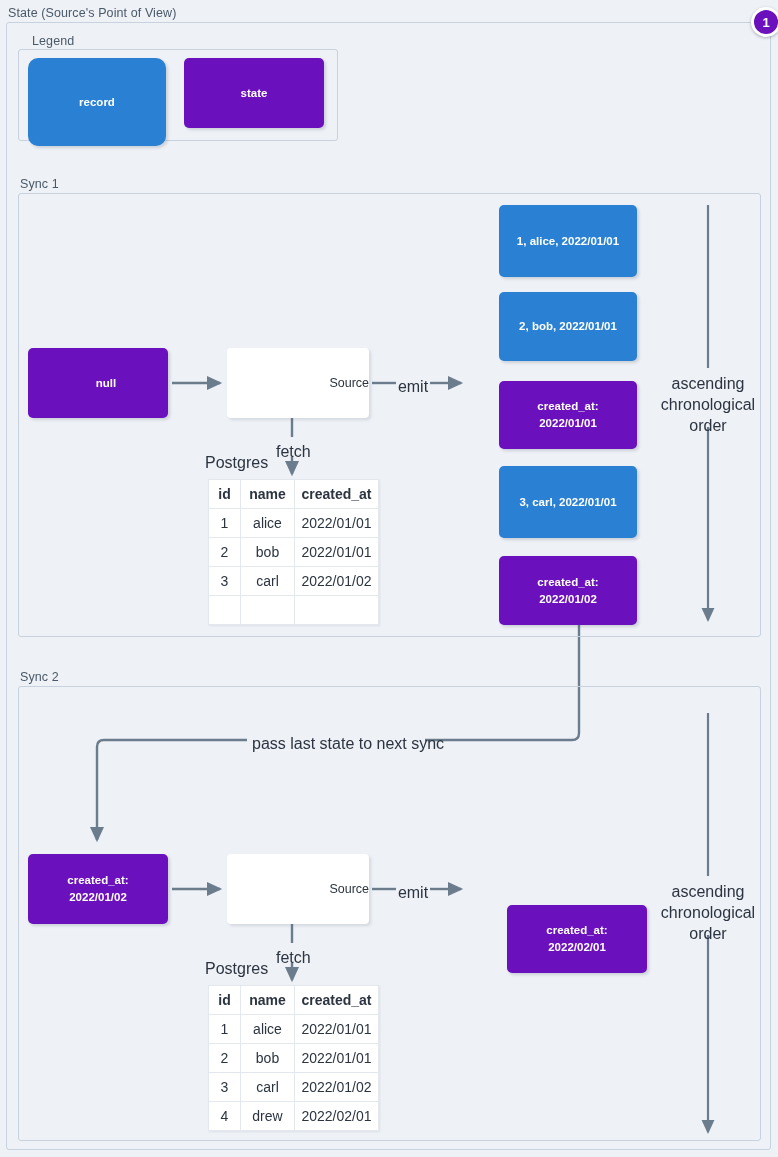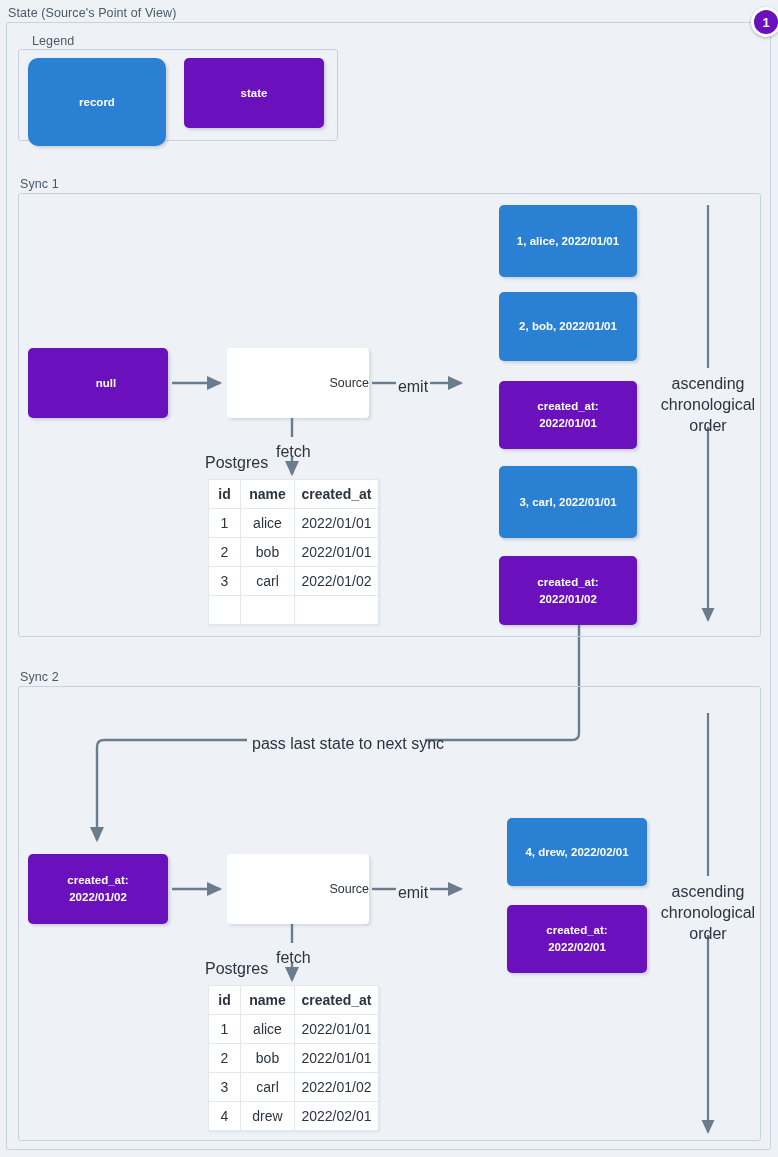--- a/index.html
+++ b/index.html
@@ -271,23 +271,20 @@
       <td>2022/01/02</td>
     </tr>
     <tr>
       <td>4</td>
       <td>drew</td>
       <td>2022/02/01</td>
     </tr>
   </tbody>
     </table>
 
-  <div class="node record" style="left:507px; top:818px; width:140px; height:68px;">
-    <span>4, drew, 2022/02/01</span>
-  </div>
   <div class="node state" style="left:507px; top:905px; width:140px; height:68px;">
     <span>created_at:
 2022/02/01</span>
   </div>
 
   <div class="txt center" style="left:660px; top:881px; width:96px;">ascending
 chronological
 order</div>
 
   <div class="badge" style="left:751px; top:7px;">

